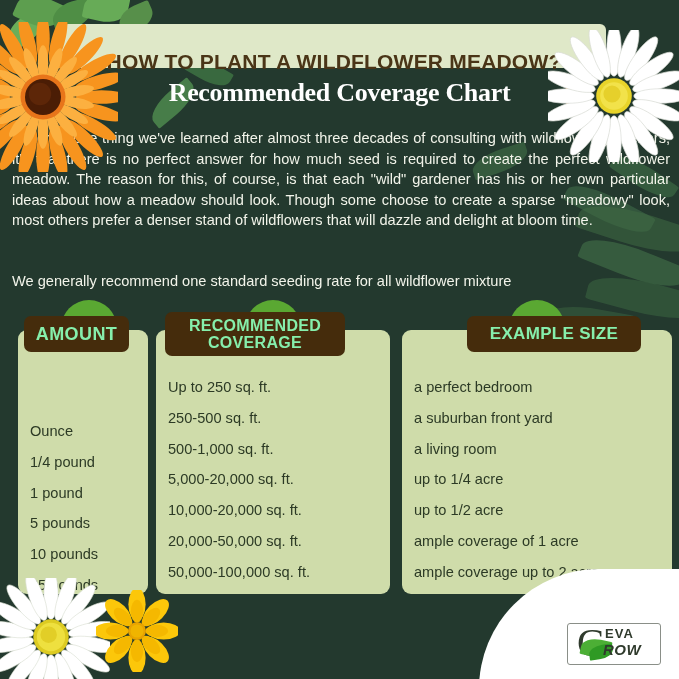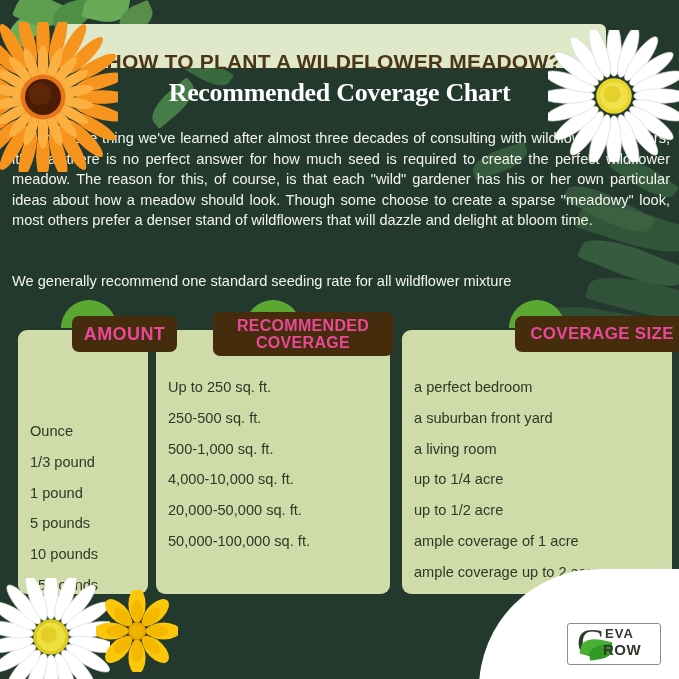--- a/index.html
+++ b/index.html
@@ -86,23 +86,22 @@
     position:absolute;width:56px;height:28px;
     background:#5aa832;border-radius:28px 28px 0 0;
   }
   .dome-a{left:61px;top:0px;}
   .dome-b{left:245px;top:0px;}
   .dome-c{left:509px;top:0px;}
 
   .tab{
     position:absolute;background:#452c0c;border-radius:7px;
     display:flex;align-items:center;justify-content:center;
-    color:#ec4899;font-weight:bold;text-align:center;
-    font-family:"Liberation Sans", sans-serif;
-    margin-left:48px;
+    color:#86efac;font-weight:bold;text-align:center;
+    font-family:"Liberation Sans", sans-serif;
   }
   .tab-a{left:24px;top:16px;width:105px;height:36px;font-size:18px;letter-spacing:.4px;}
   .tab-b{left:165px;top:12px;width:180px;height:44px;font-size:16px;line-height:17px;letter-spacing:.3px;}
   .tab-c{left:467px;top:16px;width:174px;height:36px;font-size:17px;letter-spacing:.3px;}
   .tab-b span{display:block;}
 
   .col-list{
     position:absolute;top:72px;
     color:#2c3a25;font-size:14.6px;
     font-family:"Liberation Sans", sans-serif;
@@ -145,20 +144,21 @@
   }
   .logo-eva{
     position:absolute;left:46px;top:7px;
     font-size:13px;font-weight:bold;color:#2f3a2c;letter-spacing:1px;
     font-family:"Liberation Sans", sans-serif;
   }
   .logo-row{
     position:absolute;left:44px;top:22px;
     font-size:15px;font-weight:bold;color:#2f3a2c;letter-spacing:.5px;
     font-family:"Liberation Sans", sans-serif;
+    font-style:italic;
   }
   .logo-leaf{
     position:absolute;left:22px;top:20px;width:30px;height:18px;
     background:#4caf35;border-radius:60% 5% 60% 5%;transform:rotate(12deg);
   }
   .logo-leaf2{
     position:absolute;left:30px;top:26px;width:24px;height:14px;
     background:#2f9a24;border-radius:60% 5% 60% 5%;transform:rotate(-8deg);
   }
 </style>
@@ -225,37 +225,38 @@
 
     <div class="tab tab-a">AMOUNT</div>
 
     <div class="tab tab-b">
       <div>
         <span>RECOMMENDED</span>
         <span>COVERAGE</span>
       </div>
     </div>
 
-    <div class="tab tab-c">COVERAGE SIZE</div>
+    <div class="tab tab-c">EXAMPLE SIZE</div>
 
     <div class="col-list col-a">
       <div class="row">Ounce</div>
-      <div class="row">1/3 pound</div>
+      <div class="row">1/4 pound</div>
       <div class="row">1 pound</div>
       <div class="row">5 pounds</div>
       <div class="row">10 pounds</div>
       <div class="row">25 pounds</div>
       <div class="row">50 pounds</div>
     </div>
 
     <div class="col-list col-b">
       <div class="row">Up to 250 sq. ft.</div>
       <div class="row">250-500 sq. ft.</div>
       <div class="row">500-1,000 sq. ft.</div>
-      <div class="row">4,000-10,000 sq. ft.</div>
+      <div class="row">5,000-20,000 sq. ft.</div>
+      <div class="row">10,000-20,000 sq. ft.</div>
       <div class="row">20,000-50,000 sq. ft.</div>
       <div class="row">50,000-100,000 sq. ft.</div>
     </div>
 
     <div class="col-list col-c">
       <div class="row">a perfect bedroom</div>
       <div class="row">a suburban front yard</div>
       <div class="row">a living room</div>
       <div class="row">up to 1/4 acre</div>
       <div class="row">up to 1/2 acre</div>

